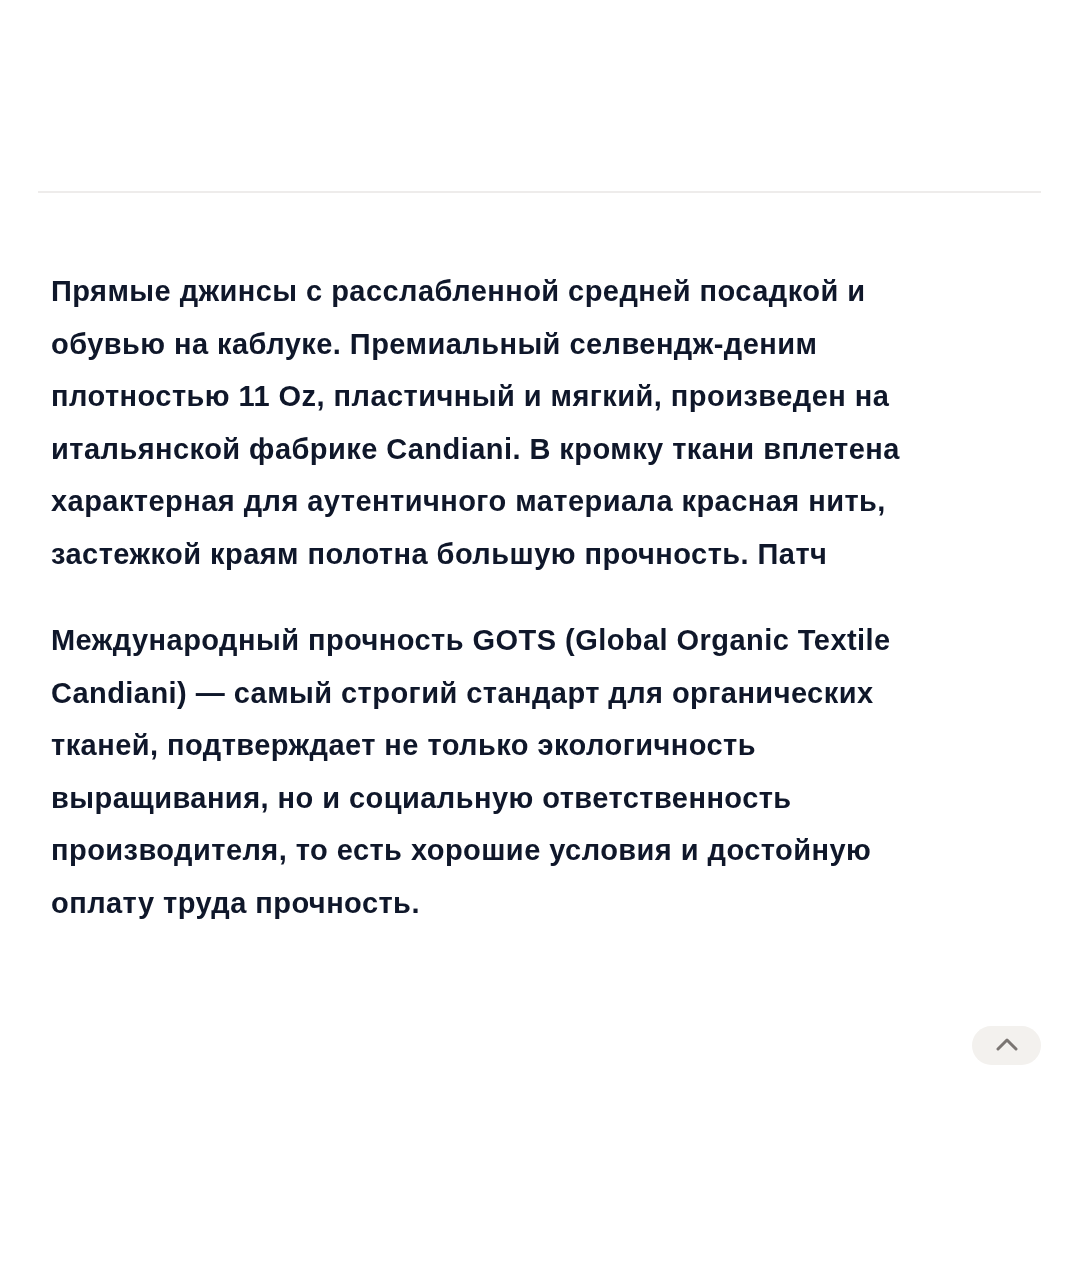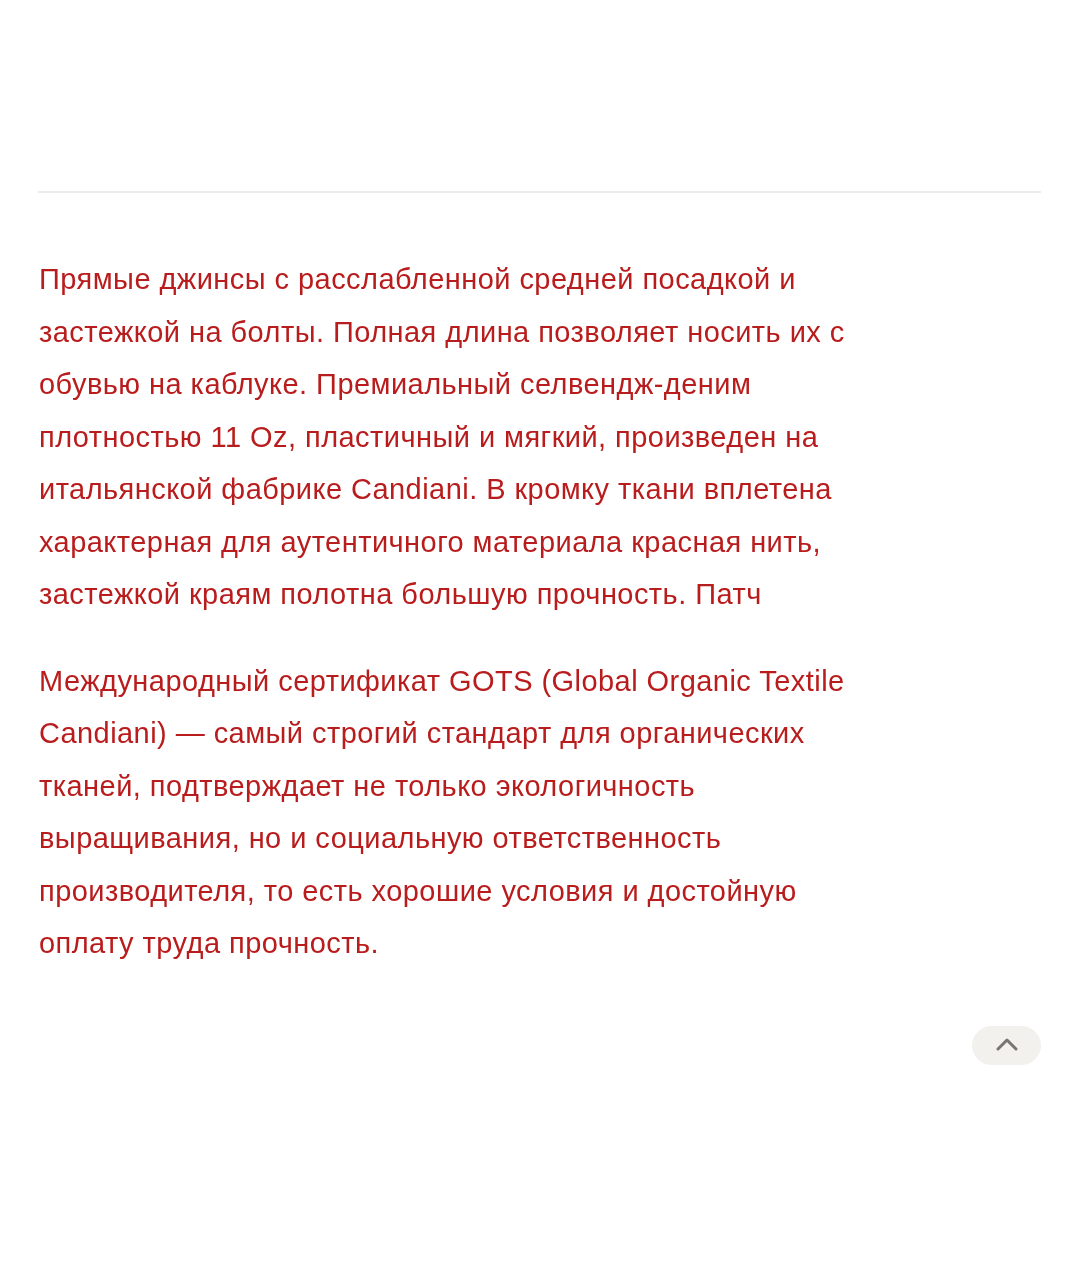--- a/index.html
+++ b/index.html
@@ -23,25 +23,26 @@
     height: 2px;
     background: #eeeceb;
   }
   .description {
     position: absolute;
     left: 39px;
     top: 253px;
     width: 1000px;
   }
   .paragraph {
-    margin: 0;
+    margin: 12px;
     font-size: 29px;
     line-height: 52.5px;
     letter-spacing: 0.45px;
-    color: #b91c1c;
+    color: #0f172a;
+    font-weight: bold;
   }
   .paragraph-line {
     display: block;
     white-space: nowrap;
   }
   .paragraph + .paragraph {
     margin-top: 34px;
   }
   .scroll-top-button {
     position: absolute;
@@ -62,29 +63,28 @@
   }
 </style>
 </head>
 <body>
 
 <div class="divider"></div>
 
 <div class="description">
   <p class="paragraph">
     <span class="paragraph-line">Прямые джинсы с расслабленной средней посадкой и</span>
-    <span class="paragraph-line">застежкой на болты. Полная длина позволяет носить их с</span>
     <span class="paragraph-line">обувью на каблуке. Премиальный селвендж-деним</span>
     <span class="paragraph-line">плотностью 11 Oz, пластичный и мягкий, произведен на</span>
     <span class="paragraph-line">итальянской фабрике Candiani. В кромку ткани вплетена</span>
     <span class="paragraph-line">характерная для аутентичного материала красная нить,</span>
     <span class="paragraph-line">застежкой краям полотна большую прочность. Патч</span>
   </p>
   <p class="paragraph">
-    <span class="paragraph-line">Международный сертификат GOTS (Global Organic Textile</span>
+    <span class="paragraph-line">Международный прочность GOTS (Global Organic Textile</span>
     <span class="paragraph-line">Candiani) — самый строгий стандарт для органических</span>
     <span class="paragraph-line">тканей, подтверждает не только экологичность</span>
     <span class="paragraph-line">выращивания, но и социальную ответственность</span>
     <span class="paragraph-line">производителя, то есть хорошие условия и достойную</span>
     <span class="paragraph-line">оплату труда прочность.</span>
   </p>
 </div>
 
 <div class="scroll-top-button">
   <span>

